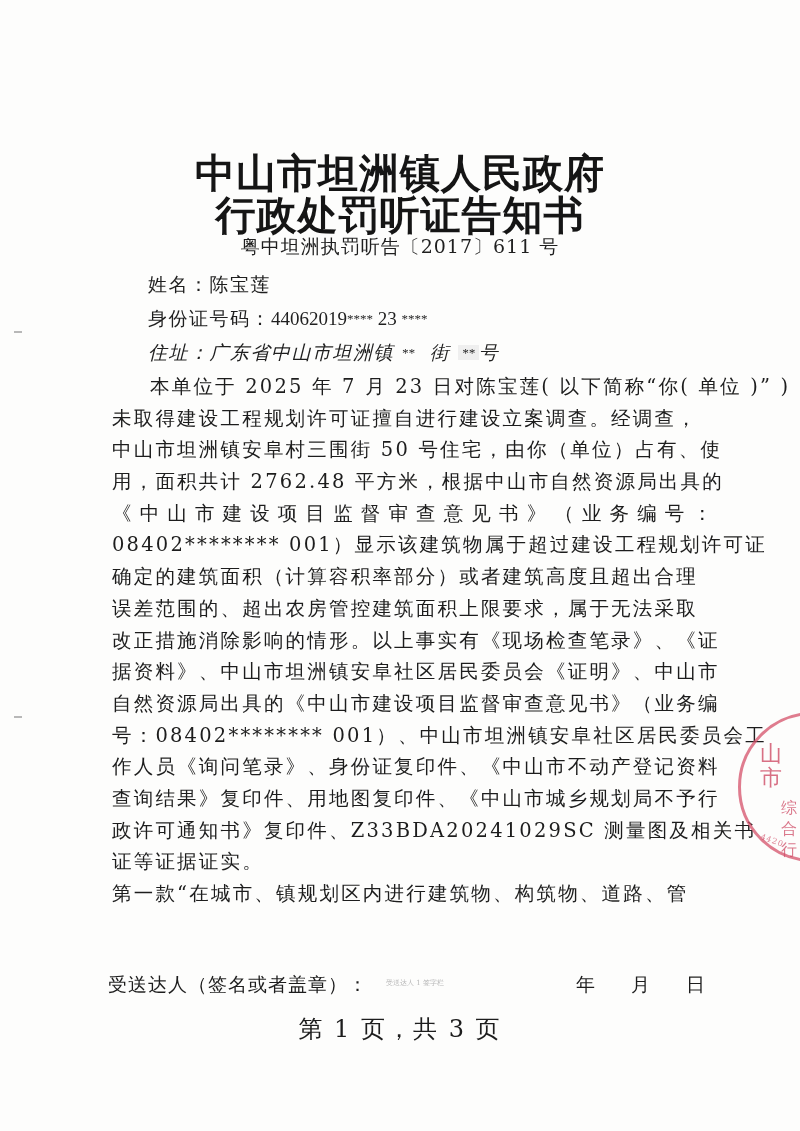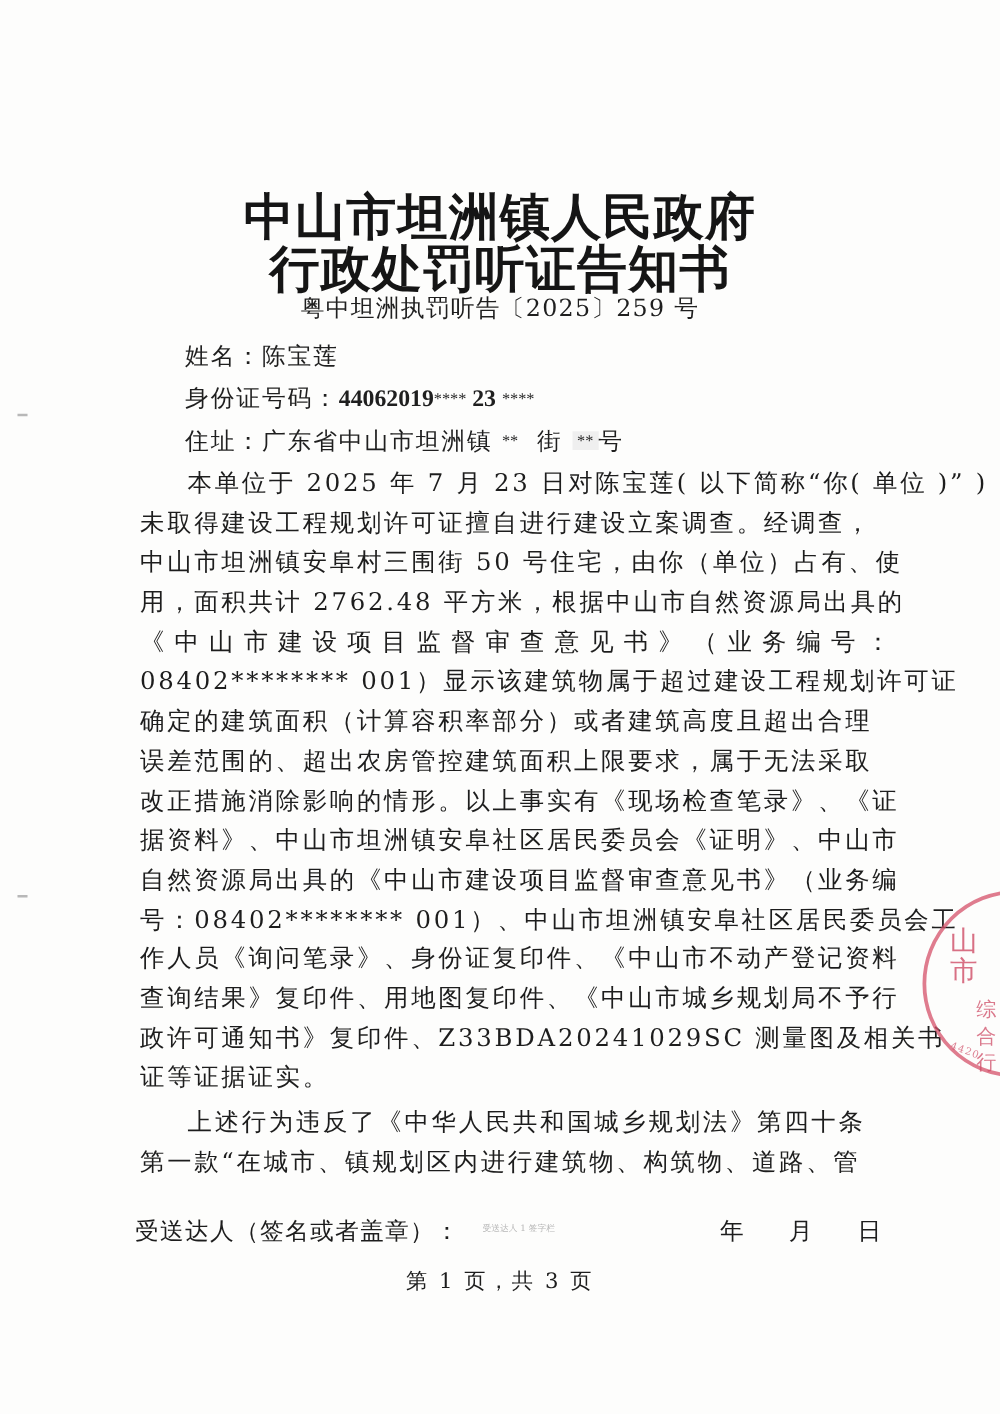--- a/index.html
+++ b/index.html
@@ -44,21 +44,21 @@
     .field {
       position: absolute;
       left: 148px;
       font-size: 19px;
       letter-spacing: 1.5px;
       color: #1f1f1f;
       white-space: nowrap;
     }
     .field.name { top: 272px; }
     .field.idno { top: 306px; }
-    .field.addr { top: 340px; }
+    .field.addr { top: 340px; font-style: italic; }
     .mask {
       font-family: "Liberation Serif", serif;
       font-size: 13px;
       letter-spacing: 0;
       vertical-align: 2px;
     }
     .maskbg {
       background: #efefef;
       padding: 0 4px;
     }
@@ -74,21 +74,20 @@
       line-height: 31.7px;
       letter-spacing: 2.2px;
       white-space: nowrap;
       color: #1d1d1d;
     }
     .line.indent { padding-left: 38px; }
     .line.justify { text-align: justify; text-align-last: justify; letter-spacing: 0; }
     .num {
       font-family: "Liberation Serif", serif;
       letter-spacing: 0;
-      font-weight: bold;
     }
     .signature-row {
       position: absolute;
       top: 972px;
       left: 108px;
       width: 600px;
       font-size: 19px;
       letter-spacing: 1px;
       color: #1d1d1d;
     }
@@ -104,21 +103,21 @@
       position: absolute;
       left: 468px;
       top: 0;
       word-spacing: 28px;
     }
     .page-footer {
       position: absolute;
       top: 1013px;
       left: 0; width: 800px;
       text-align: center;
-      font-size: 17px;
+      font-size: 24px;
       letter-spacing: 2px;
       color: #1d1d1d;
     }
     .seal {
       position: absolute;
       left: 738px;
       top: 712px;
       width: 150px;
       height: 150px;
       border-radius: 50%;
@@ -168,21 +167,21 @@
 </head>
 <body>
 
 <div class="page">
 
   <div class="edge-mark" style="top:331px;"></div>
   <div class="edge-mark" style="top:716px;"></div>
 
   <div class="title l1">中山市坦洲镇人民政府</div>
   <div class="title l2">行政处罚听证告知书</div>
-  <div class="docno">粤中坦洲执罚听告〔2025〕259 号</div>
+  <div class="docno">粤中坦洲执罚听告〔2017〕611 号</div>
 
   <div class="field name">
     <span>姓名：</span><span>陈宝莲</span>
   </div>
 
   <div class="field idno">
     <span>身份证号码：</span><span class="num">44062019</span><span class="mask">****</span><span class="num"> 23 </span><span class="mask">****</span>
   </div>
 
   <div class="field addr">
@@ -202,21 +201,20 @@
     <div class="line">确定的建筑面积（计算容积率部分）或者建筑高度且超出合理</div>
     <div class="line">误差范围的、超出农房管控建筑面积上限要求，属于无法采取</div>
     <div class="line">改正措施消除影响的情形。以上事实有《现场检查笔录》、《证</div>
     <div class="line">据资料》、中山市坦洲镇安阜社区居民委员会《证明》、中山市</div>
     <div class="line">自然资源局出具的《中山市建设项目监督审查意见书》（业务编</div>
     <div class="line">号：08402******** 001）、中山市坦洲镇安阜社区居民委员会工</div>
     <div class="line">作人员《询问笔录》、身份证复印件、《中山市不动产登记资料</div>
     <div class="line">查询结果》复印件、用地图复印件、《中山市城乡规划局不予行</div>
     <div class="line">政许可通知书》复印件、Z33BDA20241029SC 测量图及相关书</div>
     <div class="line">证等证据证实。</div>
-    <div class="line indent" style="margin-top:4px;">上述行为违反了《中华人民共和国城乡规划法》第四十条</div>
     <div class="line">第一款“在城市、镇规划区内进行建筑物、构筑物、道路、管</div>
   </div>
 
   <div class="signature-row">
     <span>受送达人（签名或者盖章）：</span>
     <span class="faint">受送达人 1 签字栏</span>
     <span class="date"><span>年</span> <span>月</span> <span>日</span></span>
   </div>
 
   <div class="page-footer">第 1 页，共 3 页</div>

